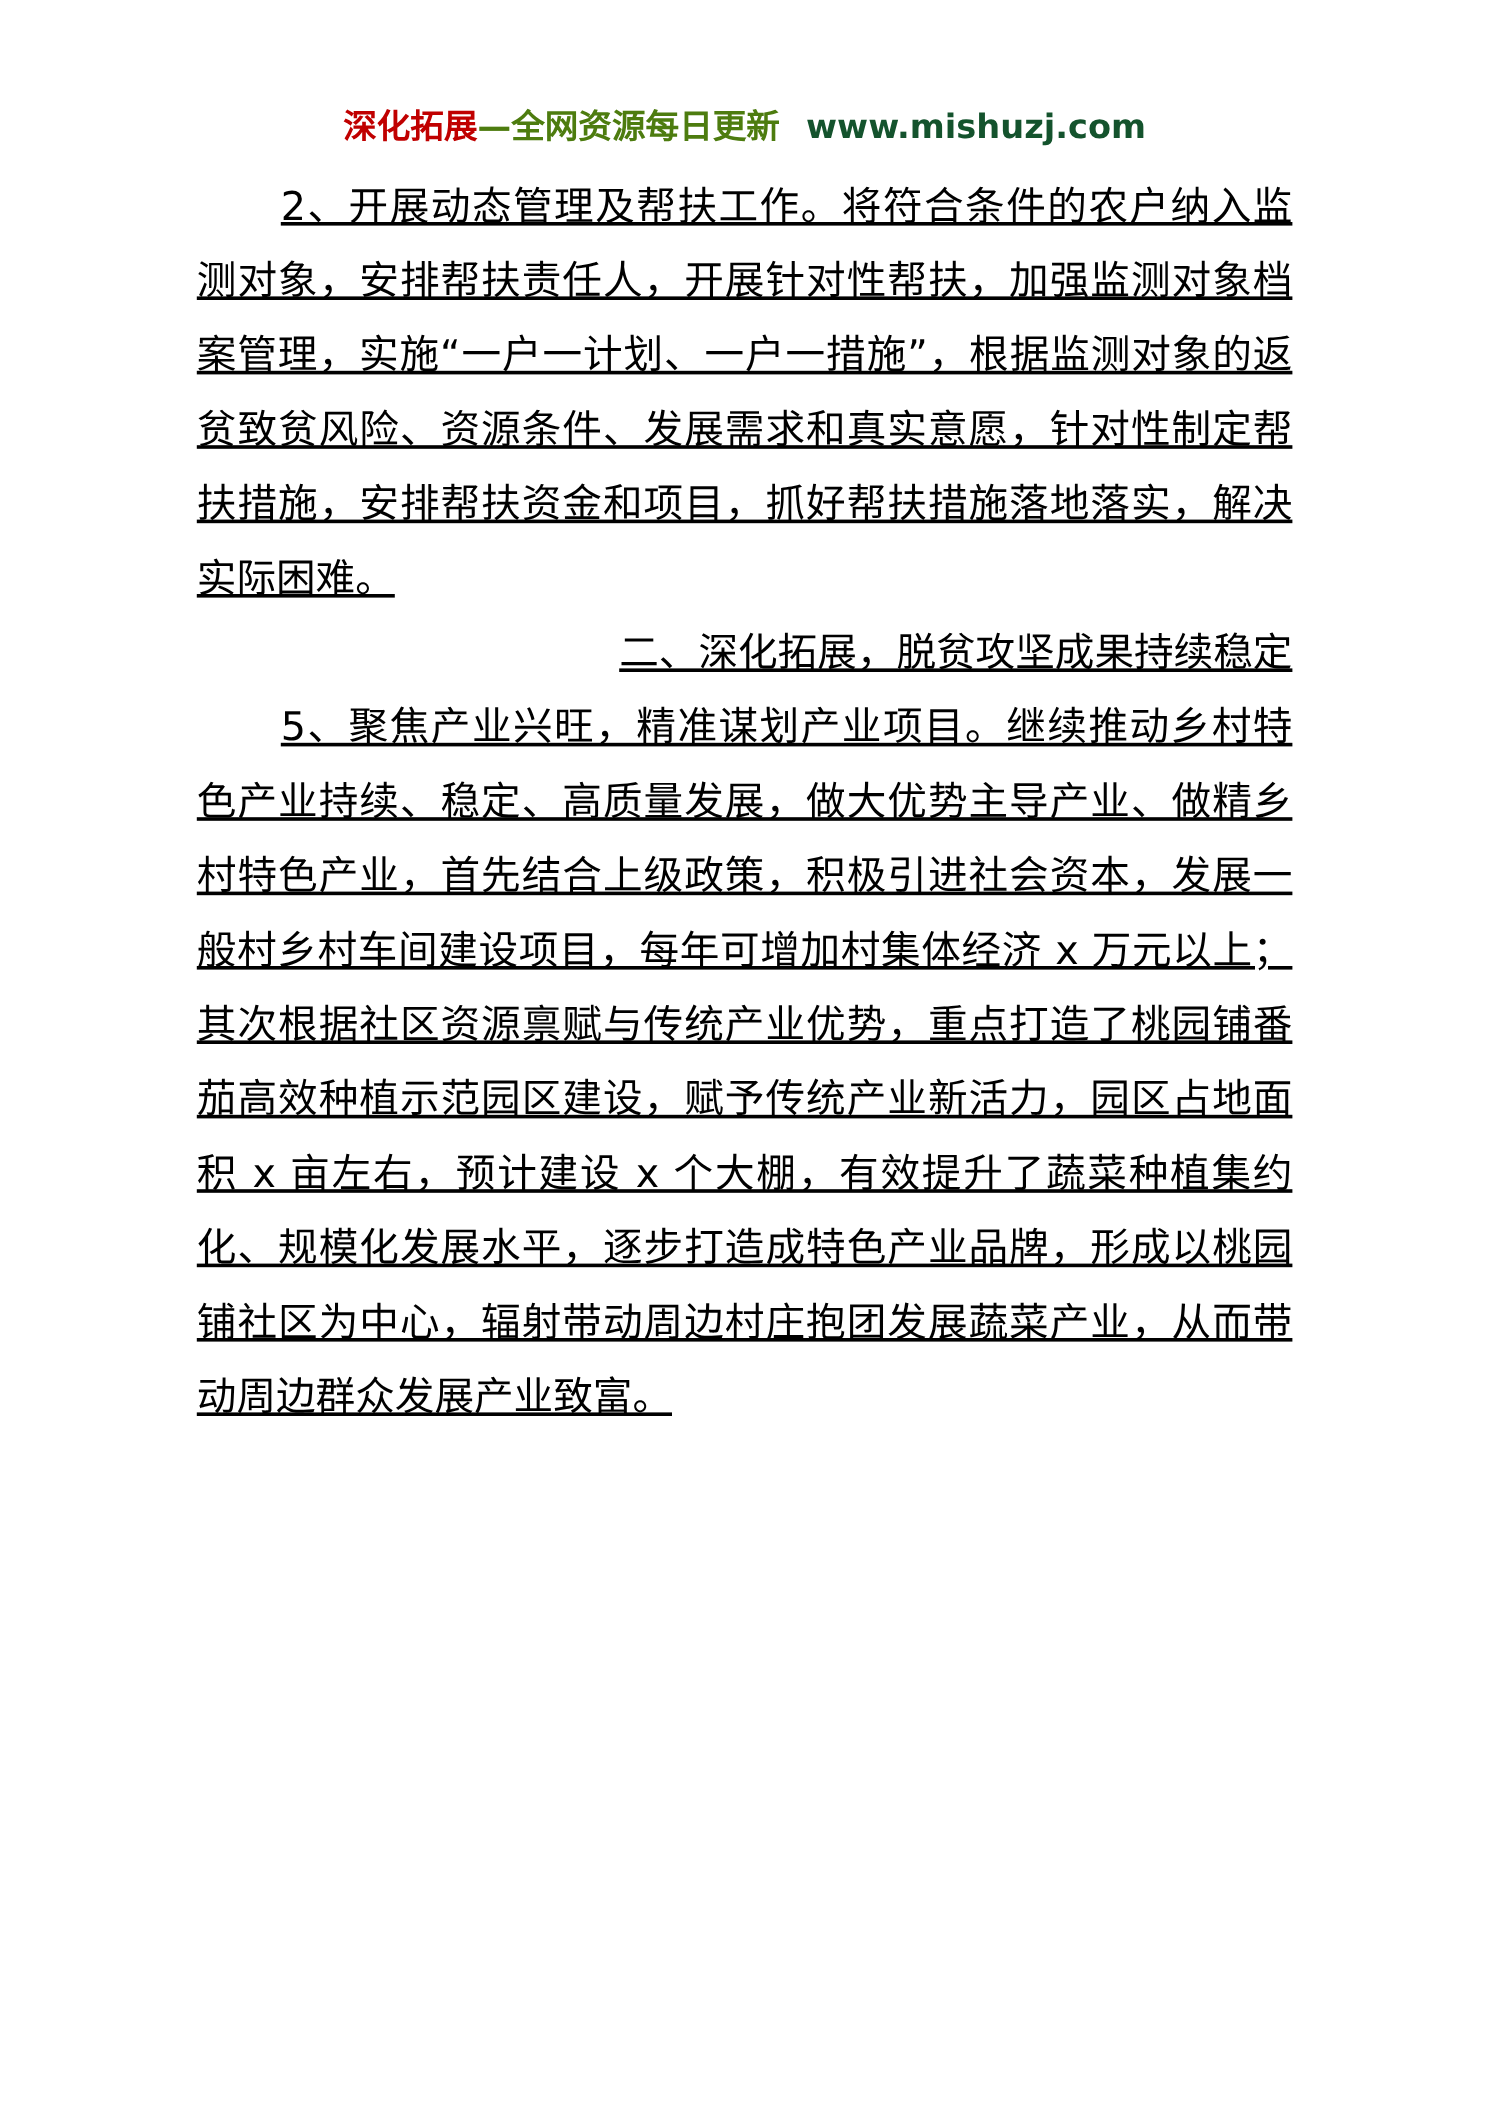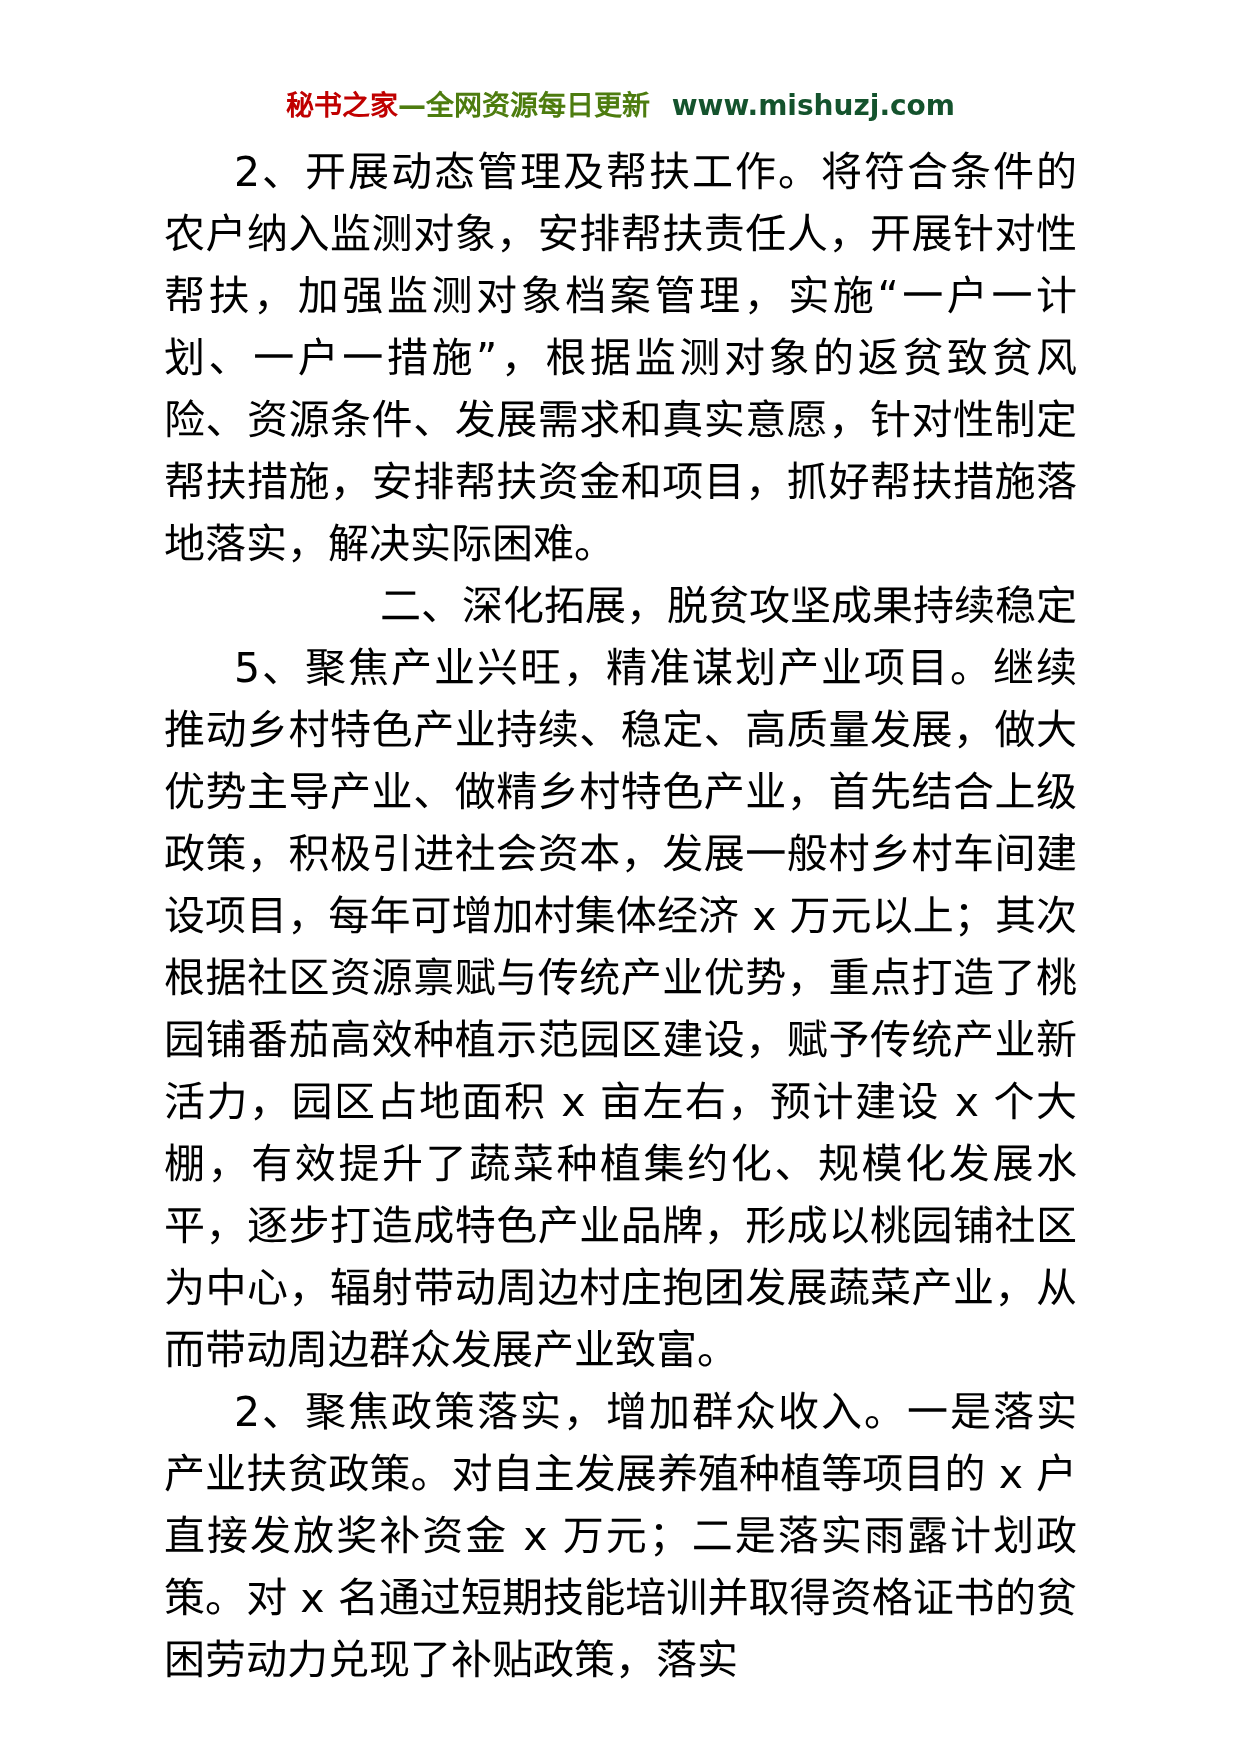--- a/index.html
+++ b/index.html
@@ -26,45 +26,45 @@
     margin-bottom: 14px;
     white-space: nowrap;
   }
 
   .site-name  { color: #c00000; }
   .tagline    { color: #4d7c0f; }
   .site-url   { color: #14532d; text-decoration: none; margin-left: 12px; }
 
   .doc-body {
     color: #000000;
-    font-size: 41px;
+    font-size: 33px;
     line-height: 62px;
+    text-decoration: underline;
   }
 
   .doc-body p {
     text-align: justify;
     text-justify: inter-ideograph;
     text-indent: 70px;
     word-break: break-all;
   }
 
   .doc-body p.heading {
     text-align: right;
   }
 </style>
 </head>
 <body>
 
 <div class="page">
 
   <header class="page-header">
-    <span class="site-name">秘书之家</span><span class="tagline">—全网资源每日更新</span>
+    <span class="site-name">深化拓展</span><span class="tagline">—全网资源每日更新</span>
     <a class="site-url">www.mishuzj.com</a>
   </header>
 
   <main class="doc-body">
     <p class="body">2、开展动态管理及帮扶工作。将符合条件的农户纳入监测对象，安排帮扶责任人，开展针对性帮扶，加强监测对象档案管理，实施“一户一计划、一户一措施”，根据监测对象的返贫致贫风险、资源条件、发展需求和真实意愿，针对性制定帮扶措施，安排帮扶资金和项目，抓好帮扶措施落地落实，解决实际困难。</p>
     <p class="heading">二、深化拓展，脱贫攻坚成果持续稳定</p>
     <p class="body">5、聚焦产业兴旺，精准谋划产业项目。继续推动乡村特色产业持续、稳定、高质量发展，做大优势主导产业、做精乡村特色产业，首先结合上级政策，积极引进社会资本，发展一般村乡村车间建设项目，每年可增加村集体经济 x 万元以上；其次根据社区资源禀赋与传统产业优势，重点打造了桃园铺番茄高效种植示范园区建设，赋予传统产业新活力，园区占地面积 x 亩左右，预计建设 x 个大棚，有效提升了蔬菜种植集约化、规模化发展水平，逐步打造成特色产业品牌，形成以桃园铺社区为中心，辐射带动周边村庄抱团发展蔬菜产业，从而带动周边群众发展产业致富。</p>
-    <p class="body">2、聚焦政策落实，增加群众收入。一是落实产业扶贫政策。对自主发展养殖种植等项目的 x 户直接发放奖补资金 x 万元；二是落实雨露计划政策。对 x 名通过短期技能培训并取得资格证书的贫困劳动力兑现了补贴政策，落实</p>
   </main>
 
 </div>
 
 </body></html>

